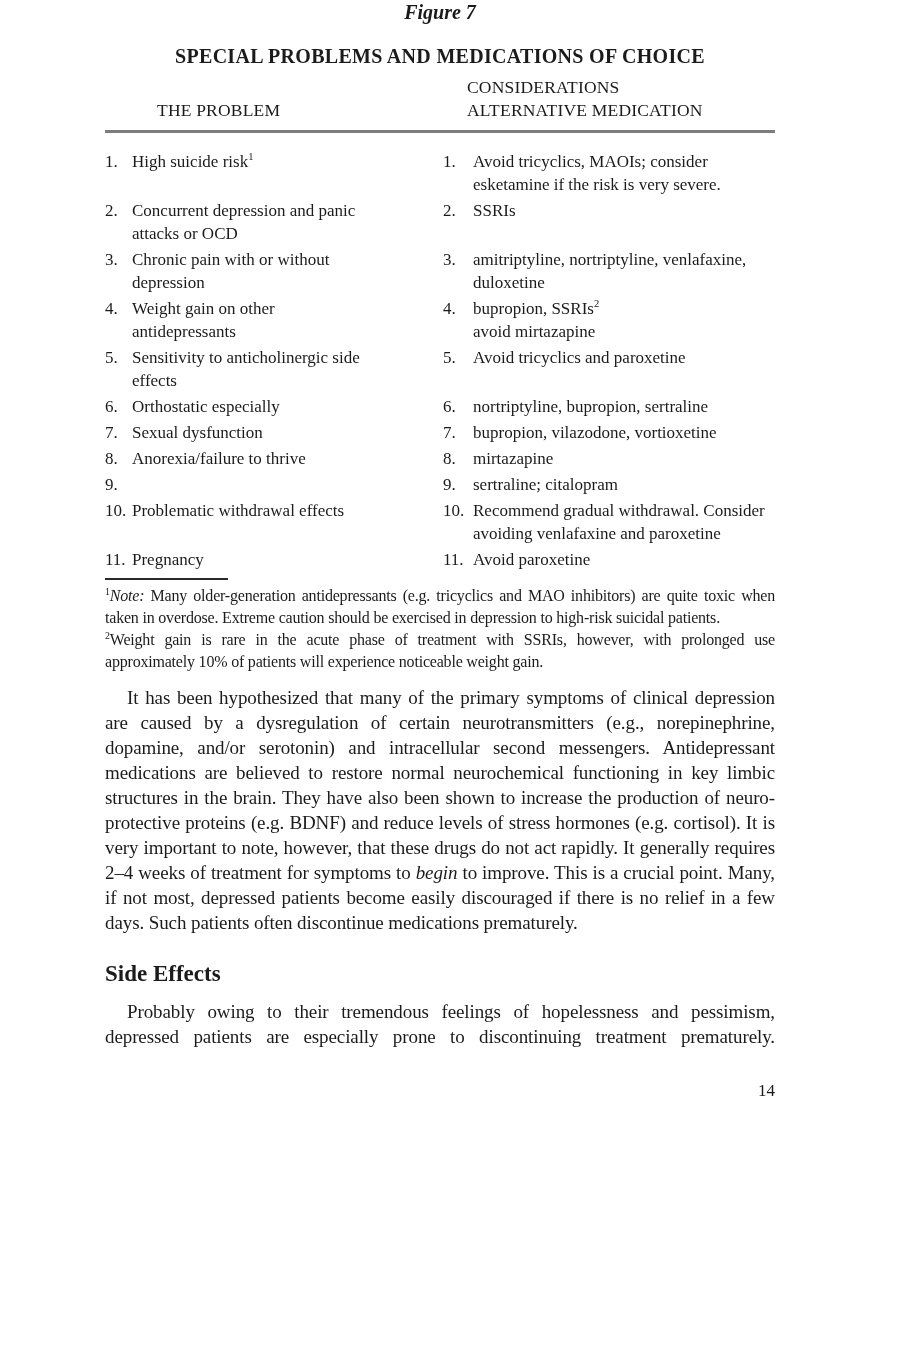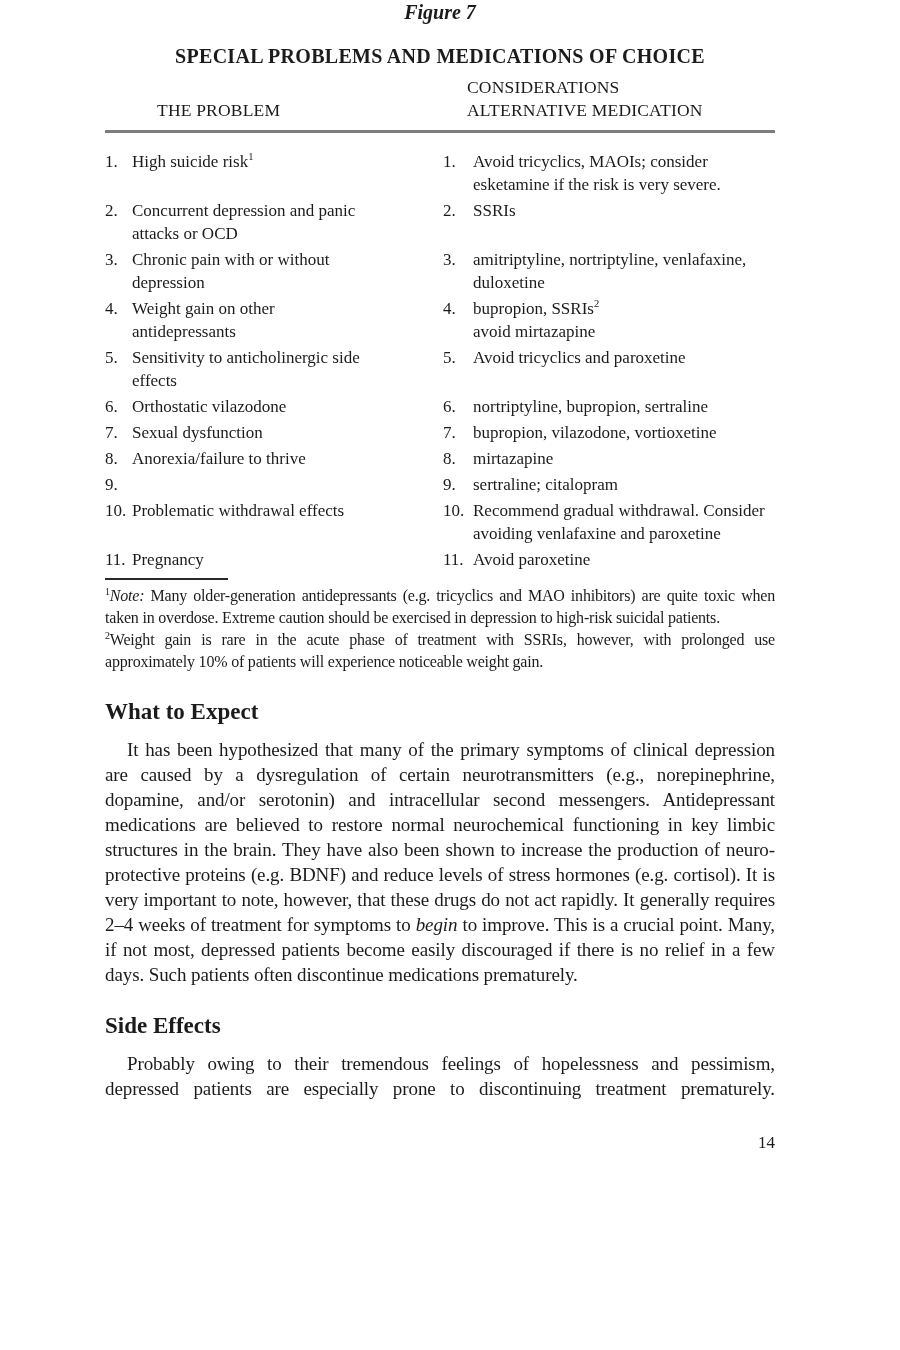--- a/index.html
+++ b/index.html
@@ -168,21 +168,21 @@
         </div>
         <div class="cell right">
           <span class="num">5.</span>
           <span class="txt"><span>Avoid tricyclics and paroxetine</span></span>
         </div>
       </div>
 
       <div class="trow">
         <div class="cell left">
           <span class="num">6.</span>
-          <span class="txt"><span>Orthostatic vilazodone</span></span>
+          <span class="txt"><span>Orthostatic especially</span></span>
         </div>
         <div class="cell right">
           <span class="num">6.</span>
           <span class="txt"><span>nortriptyline, bupropion, sertraline</span></span>
         </div>
       </div>
 
       <div class="trow">
         <div class="cell left">
           <span class="num">7.</span>
@@ -239,21 +239,20 @@
 
     </div>
 
     <div class="rule-black"></div>
 
     <div class="footnotes">
       <div class="footnote"><sup>1</sup><i>Note:</i><span> Many older-generation antidepressants (e.g. tricyclics and MAO inhibitors) are quite toxic when taken in overdose. Extreme caution should be exercised in depression to high-risk suicidal patients.</span></div>
       <div class="footnote"><sup>2</sup><span>Weight gain is rare in the acute phase of treatment with SSRIs, however, with prolonged use approximately 10% of patients will experience noticeable weight gain.</span></div>
     </div>
 
-    <div class="section-heading">What to Expect</div>
     <p class="body-para"><span>It has been hypothesized that many of the primary symptoms of clinical depression are caused by a dysregulation of certain neurotransmitters (e.g., norepinephrine, dopamine, and/or serotonin) and intracellular second messengers. Antidepressant medications are believed to restore normal neurochemical functioning in key limbic structures in the brain. They have also been shown to increase the production of neuro-protective proteins (e.g. BDNF) and reduce levels of stress hormones (e.g. cortisol). It is very important to note, however, that these drugs do not act rapidly. It generally requires 2–4 weeks of treatment for symptoms to </span><i>begin</i><span> to improve. This is a crucial point. Many, if not most, depressed patients become easily discouraged if there is no relief in a few days. Such patients often discontinue medications prematurely.</span></p>
 
     <div class="section-heading">Side Effects</div>
     <p class="body-para flush-last">Probably owing to their tremendous feelings of hopelessness and pessimism, depressed patients are especially prone to discontinuing treatment prematurely.</p>
 
     <div class="page-number">14</div>
 
   </div>
 </div>
 

